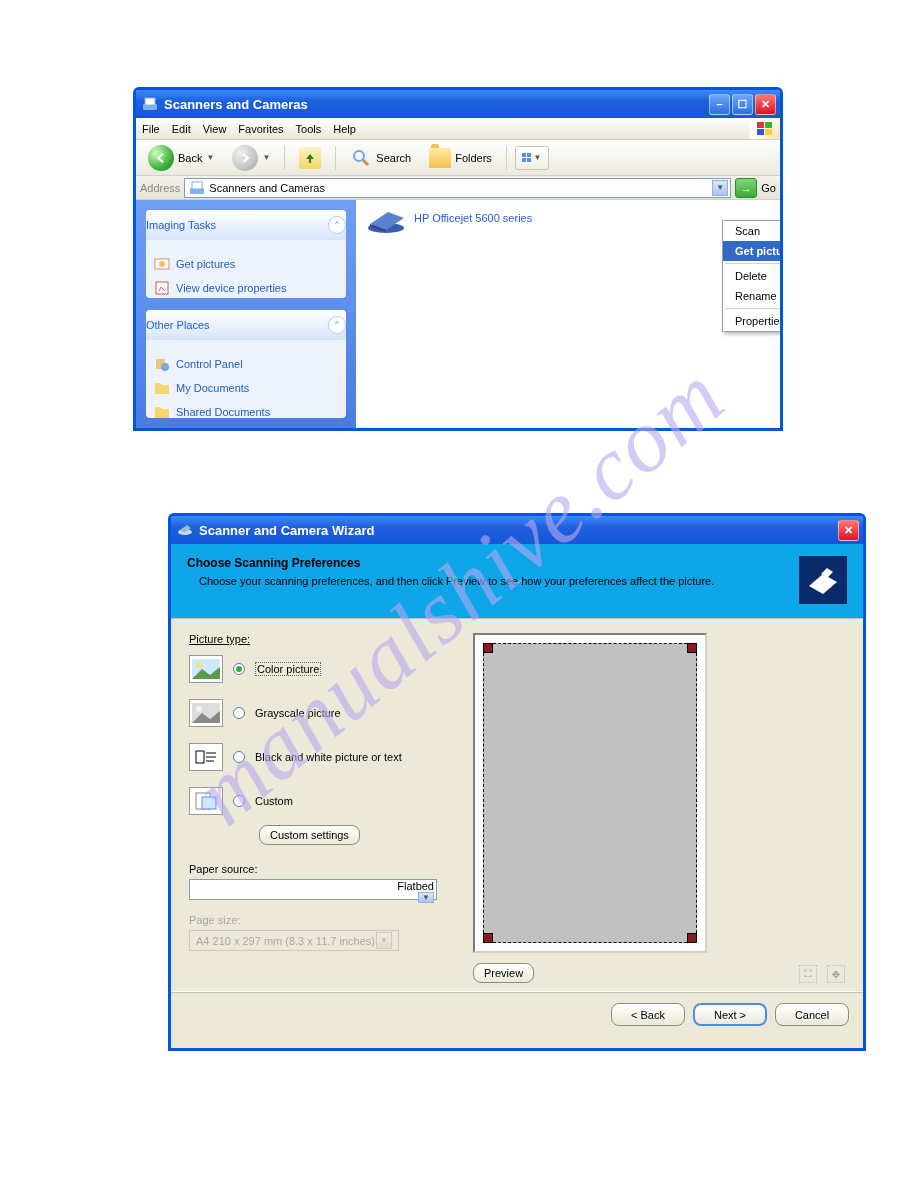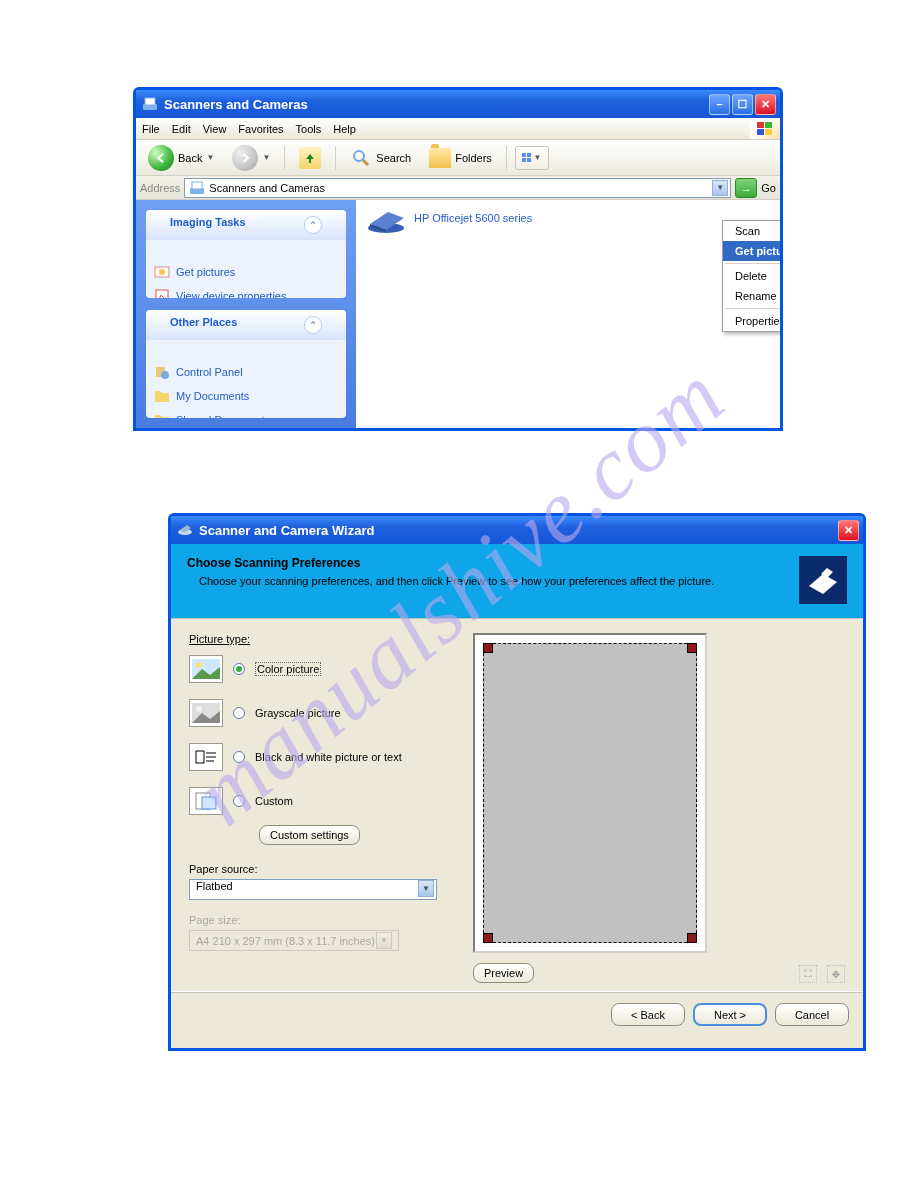--- a/index.html
+++ b/index.html
@@ -39,23 +39,23 @@
   .addrbar { height: 24px; background: linear-gradient(#f4f2e9,#e6e4d7); display: flex; align-items: center; padding: 0 4px; gap: 4px; border-bottom: 1px solid #d4d0c8; }
   .addr-label { color: #888; }
   .addr-field { flex: 1; height: 20px; background: #fff; border: 1px solid #7f9db9; display: flex; align-items: center; padding: 0 2px 0 4px; gap: 4px; }
   .addr-field .dd { margin-left: auto; width: 16px; height: 16px; background: linear-gradient(#dde8f8,#a9c6ef); border: 1px solid #8fb1e0; display:flex; align-items:center; justify-content:center; font-size:8px; color:#456; }
   .go-btn { width: 22px; height: 20px; background: linear-gradient(#7fd67a,#3aab38); border: 1px solid #2d8a2b; border-radius: 3px; color: #fff; display:flex; align-items:center; justify-content:center; font-weight: bold; }
   .go-label { font-size: 11px; color: #000; }
 
   .content { display: flex; height: calc(100% - 110px); }
   .sidebar { width: 220px; background: linear-gradient(#6f9ff3,#4a7ce0); padding: 10px; display: flex; flex-direction: column; gap: 12px; }
   .panel-box { background: #edf3fd; border-radius: 4px; overflow: hidden; }
-  .panel-hd { background: linear-gradient(#fff,#d6e4fc); padding: 6px 24px; display: flex; align-items: flex-start; justify-content: space-between; color: #215dc6; font-weight: bold; font-size: 11px; }
+  .panel-hd { background: linear-gradient(#fff,#d6e4fc); padding: 6px 0; display: flex; align-items: center; justify-content: space-between; color: #215dc6; font-weight: normal; font-size: 11px; }
   .panel-hd .collapse { width: 18px; height: 18px; border-radius: 50%; background: #fff; border: 1px solid #b6cef3; color: #6a90d6; display:flex; align-items:center; justify-content:center; font-size:9px; }
-  .panel-body { padding: 20px 8px 10px; }
+  .panel-body { padding: 12px 8px 10px; }
   .panel-link { display: flex; align-items: center; gap: 6px; color: #215dc6; padding: 4px 0; cursor: pointer; }
   .panel-link .pico { width: 16px; height: 16px; display:flex; align-items:center; justify-content:center; }
 
   .main-area { flex: 1; background: #fff; position: relative; padding: 10px; }
   .device { display: flex; align-items: flex-start; gap: 8px; }
   .scanner-icon { width: 40px; height: 24px; }
   .dev-label { color: #2a5bd7; font-size: 11px; margin-top: 2px; }
 
   .context-menu { position: absolute; left: 366px; top: 20px; width: 240px; background: #fff; border: 1px solid #9aa0a6; box-shadow: 2px 2px 4px rgba(0,0,0,0.3); }
   .ctx-item { padding: 4px 12px; font-size: 11px; }
@@ -78,21 +78,21 @@
   .pt-label { margin-bottom: 10px; text-decoration: underline; }
   .opt-row { display: flex; align-items: center; gap: 10px; margin-bottom: 16px; }
   .opt-thumb { width: 34px; height: 28px; border: 1px solid #9b9889; background: #fff; display:flex;align-items:center;justify-content:center; }
   .opt-radio { width: 12px; height: 12px; border-radius: 50%; border: 1px solid #5a7aad; display:inline-flex; align-items:center; justify-content:center; background: #fff; }
   .opt-radio.checked::after { content:''; width:6px; height:6px; border-radius:50%; background:#3aab38; }
   .opt-label { font-size: 11px; }
   .opt-label.sel { border: 1px dotted #666; padding: 0 1px; }
   .custom-btn-row { padding-left: 70px; margin-top: -6px; margin-bottom: 18px; }
   .xp-btn { background: linear-gradient(#fff,#ece9d8); border: 1px solid #8e8c7c; border-radius: 8px; padding: 3px 10px; font-size: 11px; font-family: inherit; }
   .ps-label { margin-bottom: 4px; }
-  .ps-select { width: 248px; height: 21px; border: 1px solid #7f9db9; background: #fff; display:flex; align-items:flex-start; padding: 0 2px 0 6px; }
+  .ps-select { width: 248px; height: 21px; border: 1px solid #7f9db9; background: #fff; display:flex; align-items:flex-end; padding: 0 2px 0 6px; flex-direction: column; }
   .ps-select .dd { margin-left:auto; width:16px; height:17px; background: linear-gradient(#dde8f8,#a9c6ef); border:1px solid #8fb1e0; display:flex;align-items:center;justify-content:center; font-size:8px; color:#456; }
   .pg-block { margin-top: 14px; }
   .pg-block .lbl, .pg-block .val { color: #aca899; }
   .pg-field { width: 210px; height: 21px; border: 1px solid #cfcabc; margin-top: 4px; padding: 3px 6px; display:flex; align-items:center; }
   .pg-field .dd { margin-left:auto; width:16px; height:17px; background: linear-gradient(#f0ede0,#e2ddce); border:1px solid #cfcabc; display:flex;align-items:center;justify-content:center; font-size:8px; color:#bbb; }
   
   .wiz-right { flex: 1; }
   .preview-frame { width: 234px; height: 320px; border: 2px inset #d4d0c8; background: #fff; padding: 8px; position: relative; }
   .preview-inner { width: 100%; height: 100%; border: 1px dashed #000; background: #c1c1c1; position: relative; }
   .handle { width: 10px; height: 10px; background: #8b1a1a; border: 1px solid #000; position: absolute; }

